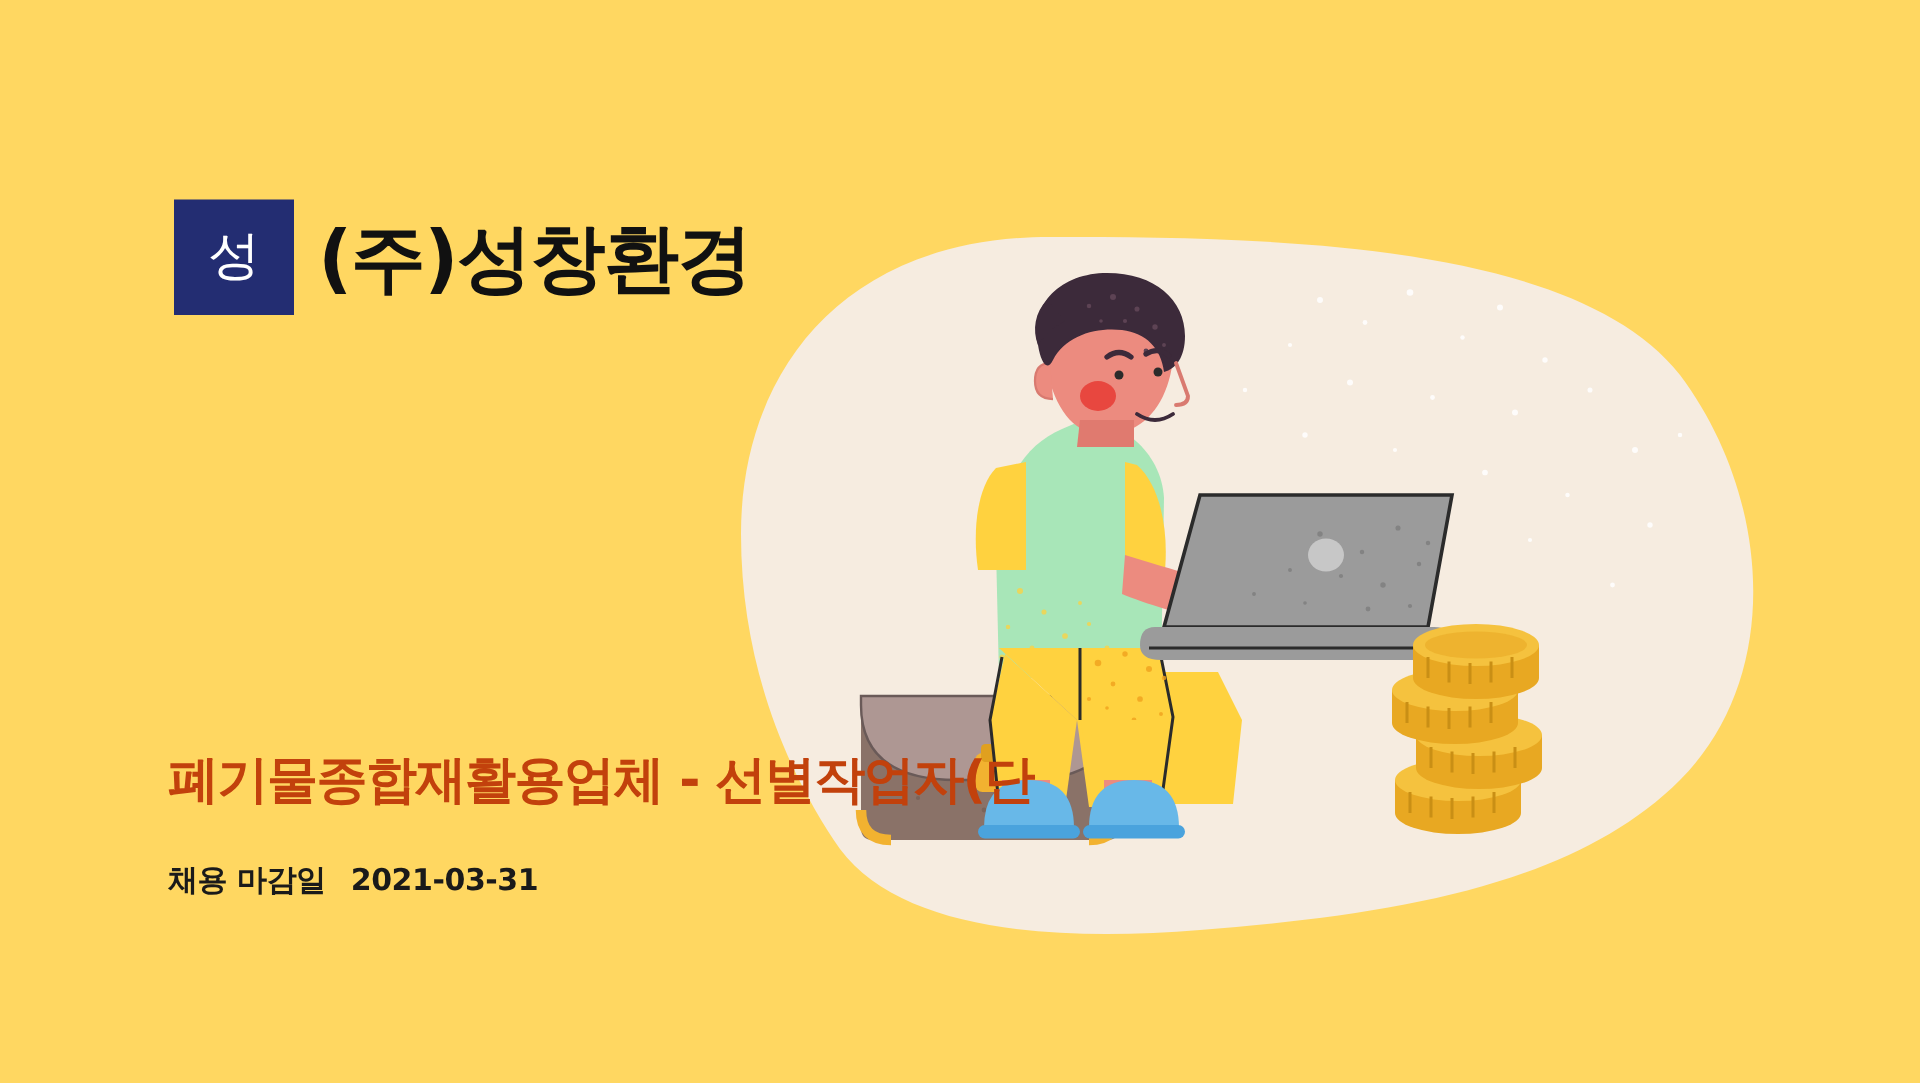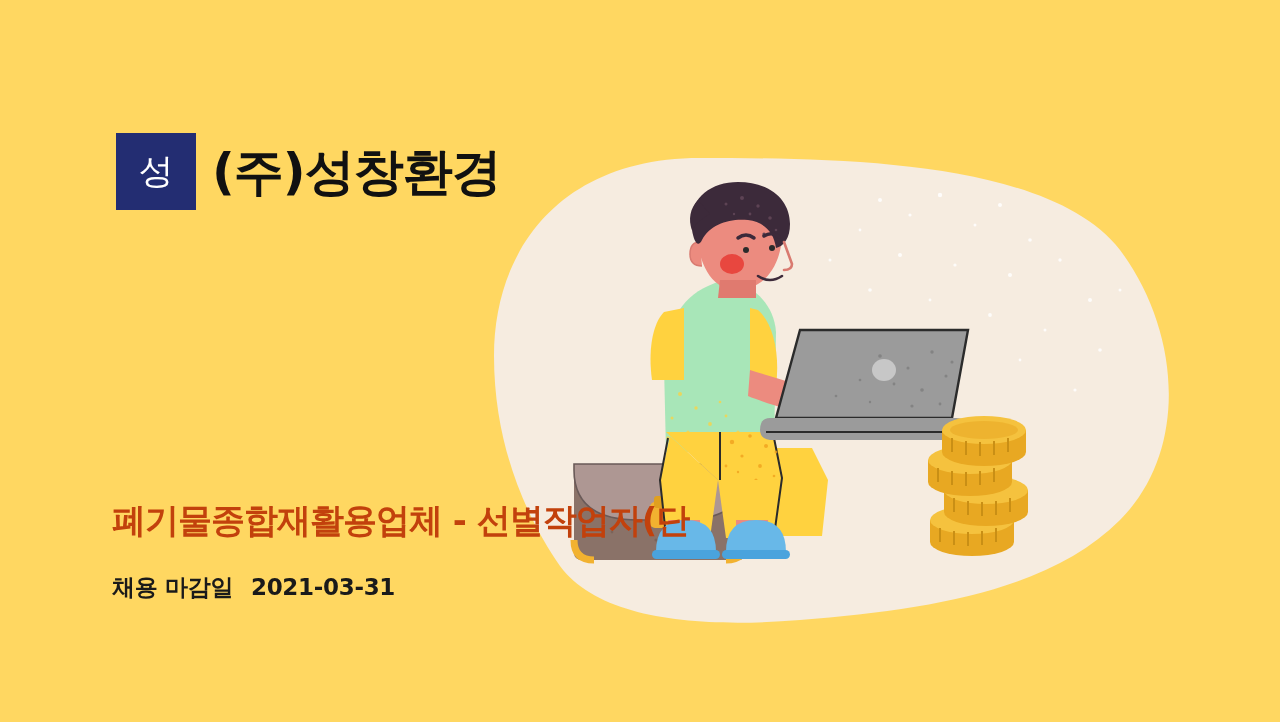--- a/index.html
+++ b/index.html
@@ -80,21 +80,21 @@
     letter-spacing: -1px;
     white-space: nowrap;
     line-height: 1.2;
     z-index: 5;
     font-family: "DejaVu Sans", "Liberation Sans", sans-serif;
   }
   .deadline {
     position: absolute;
     left: 112px;
     top: 574px;
-    font-size: 23px;
+    font-size: 20px;
     font-weight: 700;
     color: #1a1a1a;
     letter-spacing: -0.3px;
     white-space: nowrap;
     line-height: 1.2;
     z-index: 30;
     font-family: "DejaVu Sans", "Liberation Sans", sans-serif;
   }
   .deadline .dl-date { margin-left: 10px; }
 </style>

